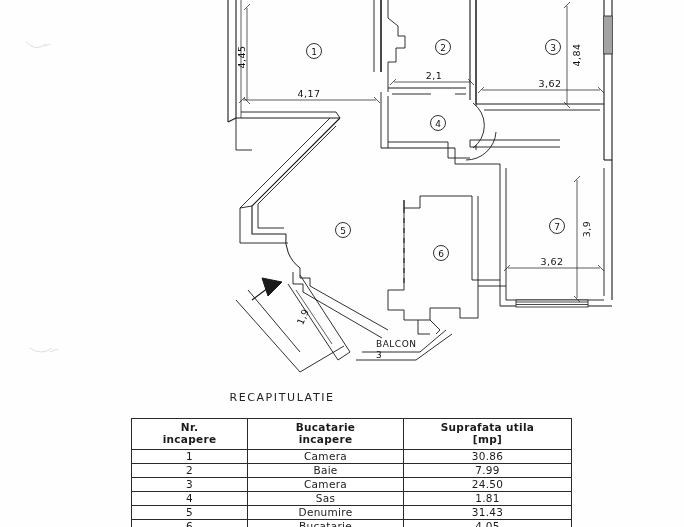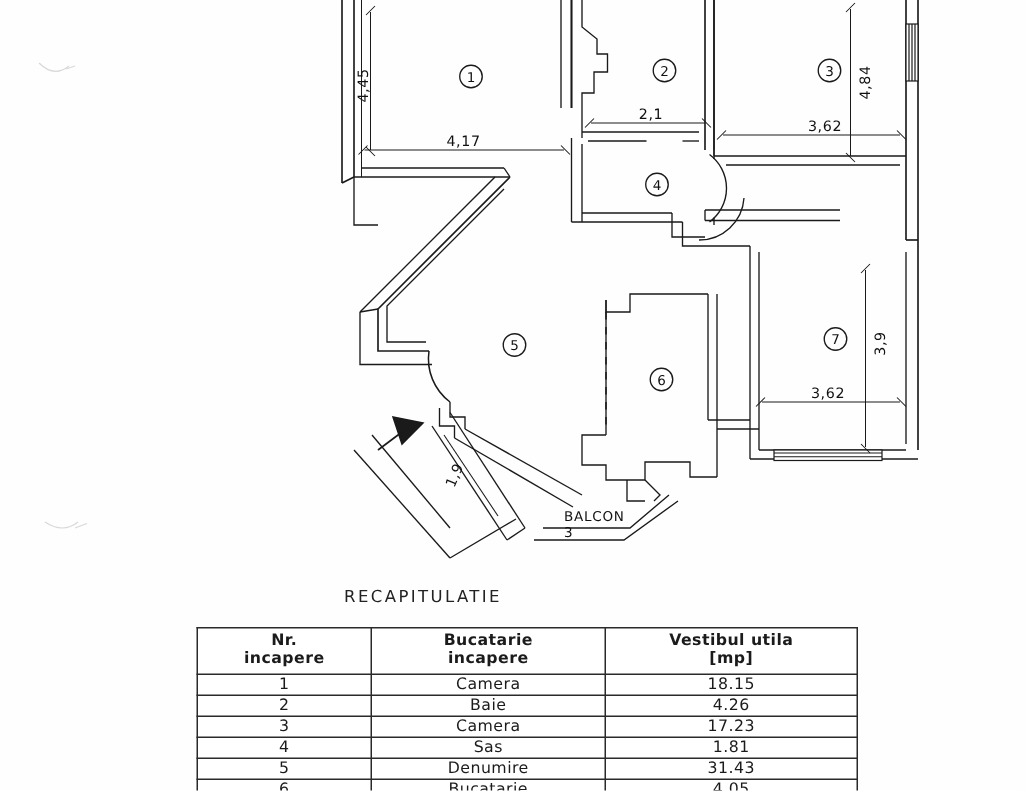--- a/index.html
+++ b/index.html
@@ -337,40 +337,40 @@
         <tr>
           <th>
             <span class="th-l1">Nr.</span>
             <span class="th-l2">incapere</span>
           </th>
           <th>
             <span class="th-l1">Bucatarie</span>
             <span class="th-l2">incapere</span>
           </th>
           <th>
-            <span class="th-l1">Vestibul utila</span>
+            <span class="th-l1">Suprafata utila</span>
             <span class="th-l2">[mp]</span>
           </th>
         </tr>
       </thead>
       <tbody id="recap-body">
           <tr>
             <td>1</td>
             <td class="name-cell">Camera</td>
-            <td>18.15</td>
+            <td>30.86</td>
           </tr>
           <tr>
             <td>2</td>
             <td class="name-cell">Baie</td>
-            <td>4.26</td>
+            <td>7.99</td>
           </tr>
           <tr>
             <td>3</td>
             <td class="name-cell">Camera</td>
-            <td>17.23</td>
+            <td>24.50</td>
           </tr>
           <tr>
             <td>4</td>
             <td class="name-cell">Sas</td>
             <td>1.81</td>
           </tr>
           <tr>
             <td>5</td>
             <td class="name-cell">Denumire</td>
             <td>31.43</td>

